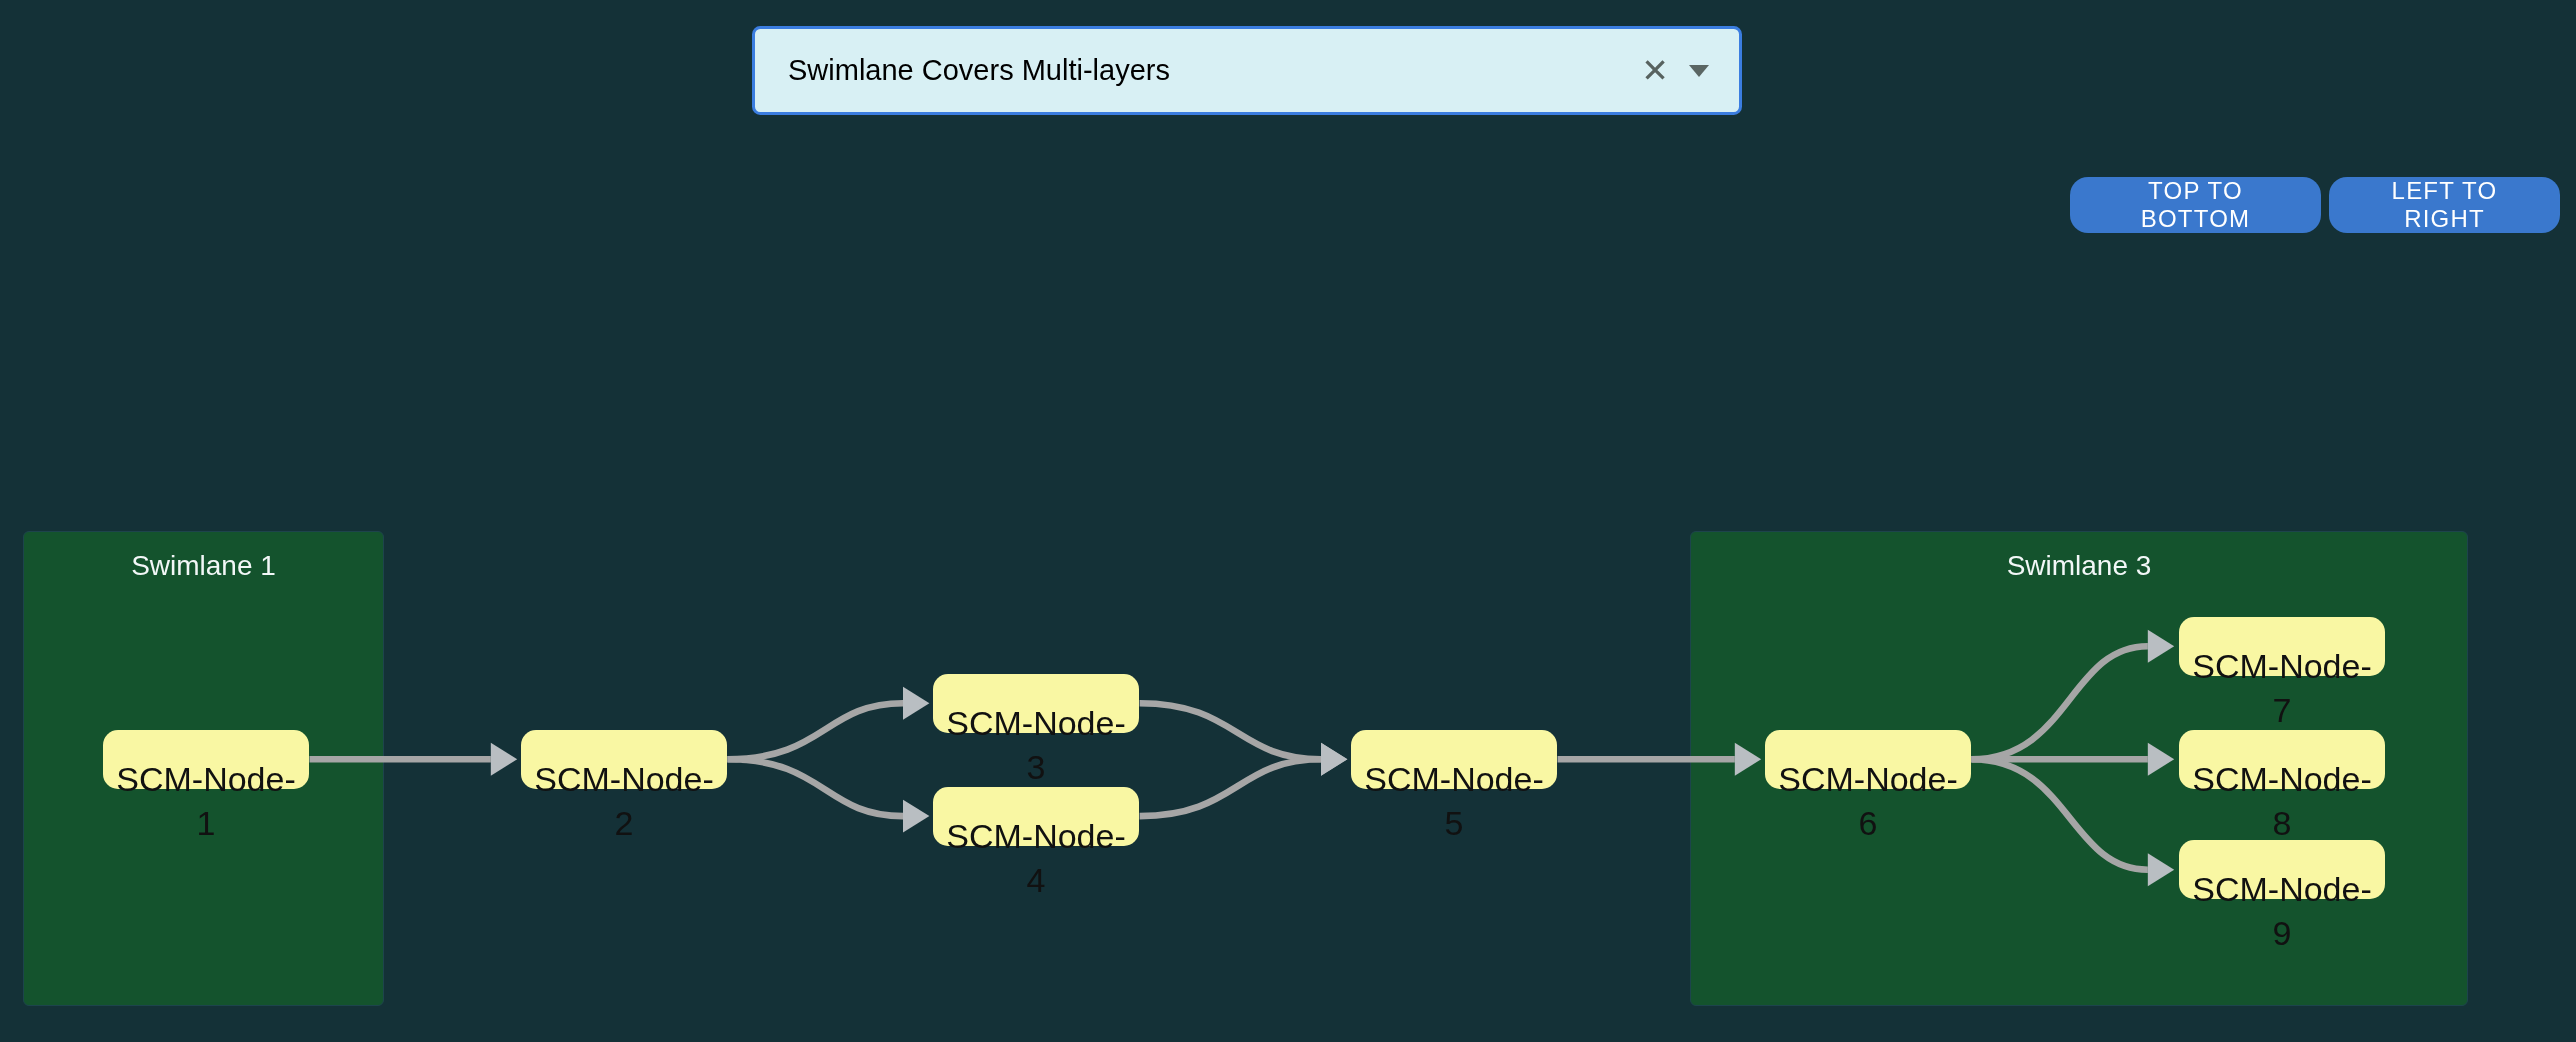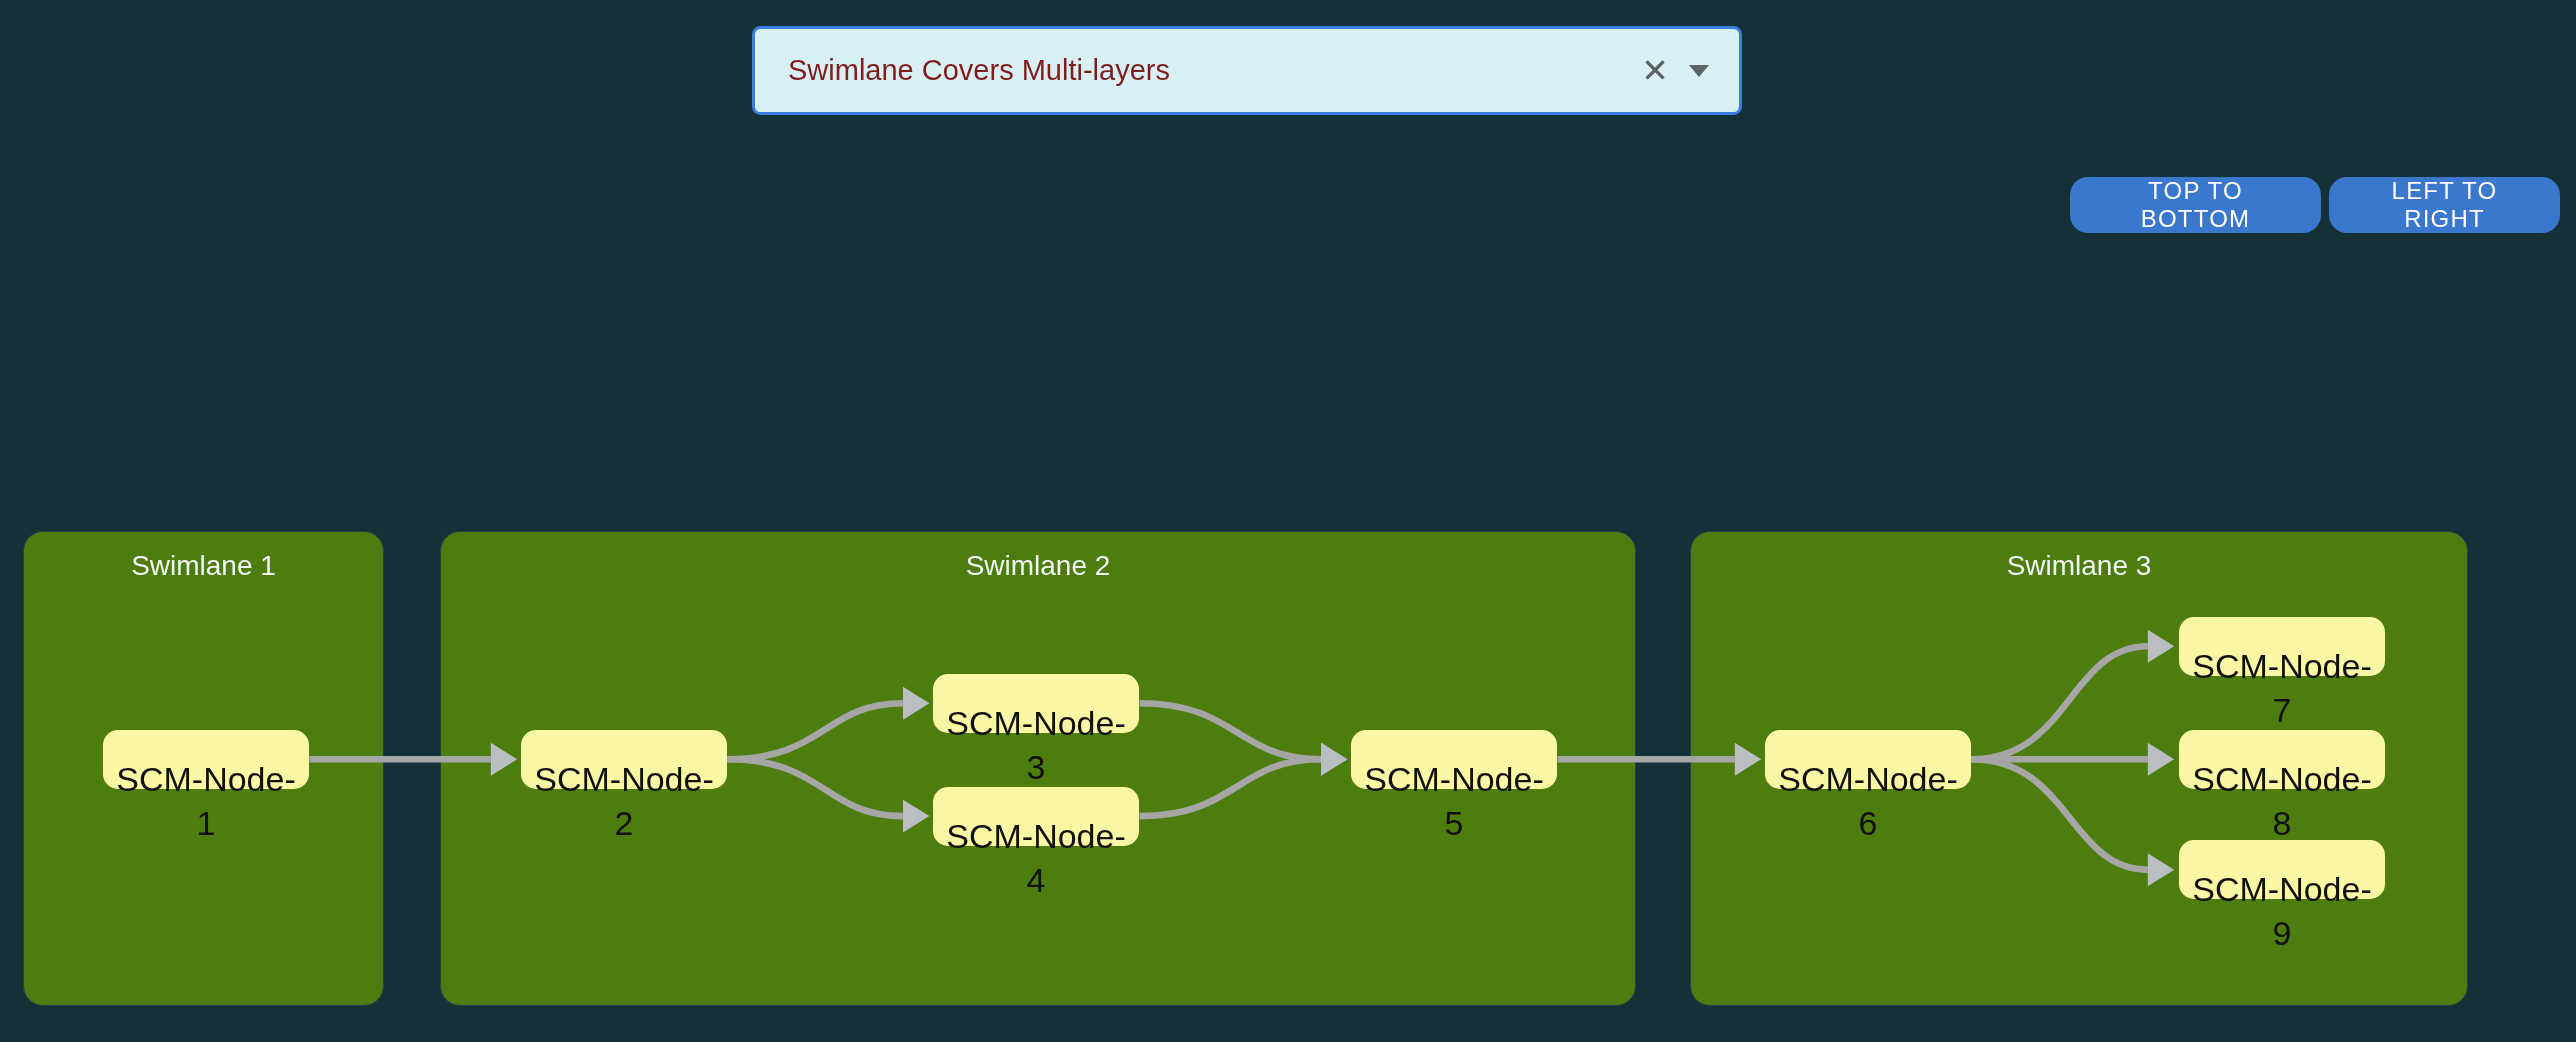--- a/index.html
+++ b/index.html
@@ -25,21 +25,21 @@
     background: #d8f0f4;
     border: 3.3px solid #3b7de0;
     border-radius: 8.2px;
     display: flex;
     align-items: center;
     cursor: pointer;
   }
   .select-value {
     margin-left: 33px;
     font-size: 29px;
-    color: #7f1d1d;
+    color: #000000;
     flex: 1 1 auto;
     white-space: nowrap;
     overflow: hidden;
   }
   .select-clear {
     width: 38px; height: 38px;
     display: flex; align-items: center; justify-content: center;
     font-size: 33px;
     color: #57625f;
     margin-right: 15px;
@@ -74,23 +74,23 @@
   }
   #btn-ttb { left: 2070px; width: 251px; }
   #btn-ltr { left: 2329px; width: 231px; }
 
   
   .swimlane {
     position: absolute;
     top: 531px;
     height: 475px;
     box-sizing: border-box;
-    background: #4d7c0f;
+    background: #14532d;
     border: 1.6px solid #1d444c;
-    border-radius: 20px;
+    border-radius: 6px;
   }
   #lane-1 { left: 23px;   width: 361px; }
   #lane-2 { left: 440px;  width: 1196px; }
   #lane-3 { left: 1690px; width: 778px; }
   .swimlane-title {
     position: absolute;
     top: 18px; left: 0; right: 0;
     text-align: center;
     color: #f2f7f7;
     font-size: 28px;
@@ -146,23 +146,20 @@
     <div class="select-clear">✕</div>
     <div class="select-caret"></div>
   </div>
 
   <button id="btn-ttb" class="btn">TOP TO BOTTOM</button>
   <button id="btn-ltr" class="btn">LEFT TO RIGHT</button>
 
   <div id="lane-1" class="swimlane">
     <div class="swimlane-title">Swimlane 1</div>
   </div>
-  <div id="lane-2" class="swimlane">
-    <div class="swimlane-title">Swimlane 2</div>
-  </div>
   <div id="lane-3" class="swimlane">
     <div class="swimlane-title">Swimlane 3</div>
   </div>
 
   <svg id="edges" viewBox="0 0 3124 1264" xmlns="http://www.w3.org/2000/svg">
 
     <path class="edge" d="M 375 921 L 595 921"></path>
     <polygon class="arrowhead" points="627,921 595,901 595,941"></polygon>
 
     <path class="edge" d="M 882 921 C 1000 921 1000 853 1095 853"></path>

